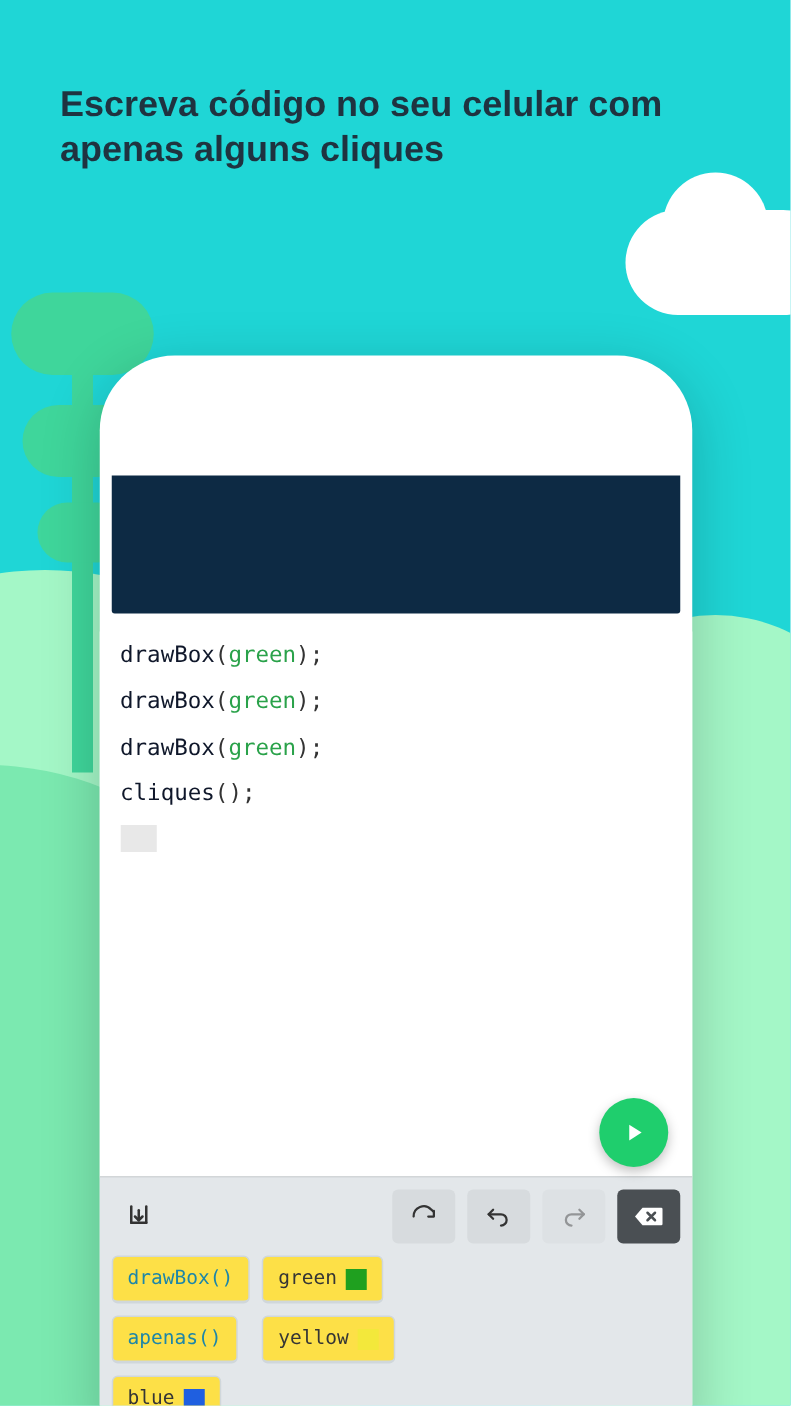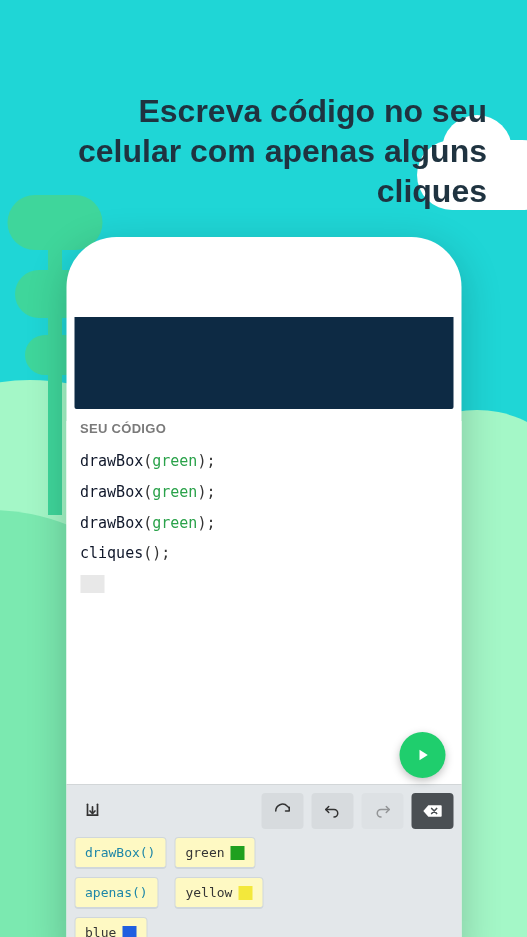--- a/index.html
+++ b/index.html
@@ -103,27 +103,26 @@
   top: 140px;
   width: 60px;
   height: 40px;
   background: #3FD69B;
   border-radius: 20px;
 }
 
 .headline {
   position: relative;
   z-index: 2;
-  text-align: right;
+  text-align: left;
   padding: 55px 40px 0;
-  font-size: 32px;
+  font-size: 24px;
   font-weight: 600;
   color: #1F3340;
   line-height: 1.25;
-  margin-top: 36px;
 }
 
 
 .phone {
   position: absolute;
   z-index: 3;
   left: 50%;
   transform: translateX(-50%);
   bottom: -20px;
   width: 395px;
@@ -255,21 +254,21 @@
 .download-btn {
   width: 36px;
   height: 36px;
   display: flex;
   align-items: center;
   justify-content: center;
   cursor: pointer;
 }
 
 .token {
-  background: #fef9c3;
+  background: #fde047;
   border: 1px solid #d0d7db;
   border-bottom-width: 2px;
   border-radius: 4px;
   padding: 7px 10px;
   font-family: Menlo, Consolas, monospace;
   font-size: 13px;
   display: inline-flex;
   align-items: center;
   gap: 6px;
   cursor: pointer;
@@ -313,21 +312,20 @@
 
 <h1 class="headline">Escreva código no seu celular com apenas alguns cliques</h1>
 
 <div class="phone">
   <div class="screen">
 
 
     <div class="preview"></div>
 
     <div class="code-wrap">
-      <div class="code-label">SEU CÓDIGO</div>
       <div id="code-lines">
           <div class="code-line"><span class="fn">drawBox</span><span class="paren">(</span><span class="arg">green</span><span class="paren">)</span><span class="semi">;</span></div>
           <div class="code-line"><span class="fn">drawBox</span><span class="paren">(</span><span class="arg">green</span><span class="paren">)</span><span class="semi">;</span></div>
           <div class="code-line"><span class="fn">drawBox</span><span class="paren">(</span><span class="arg">green</span><span class="paren">)</span><span class="semi">;</span></div>
           <div class="code-line"><span class="fn">cliques</span><span class="paren">(</span><span class="paren">)</span><span class="semi">;</span></div>
         </div>
       <div class="cursor-box"></div>
 
       <div class="fab">
         <svg width="18" height="18" viewBox="0 0 24 24" fill="#fff">

